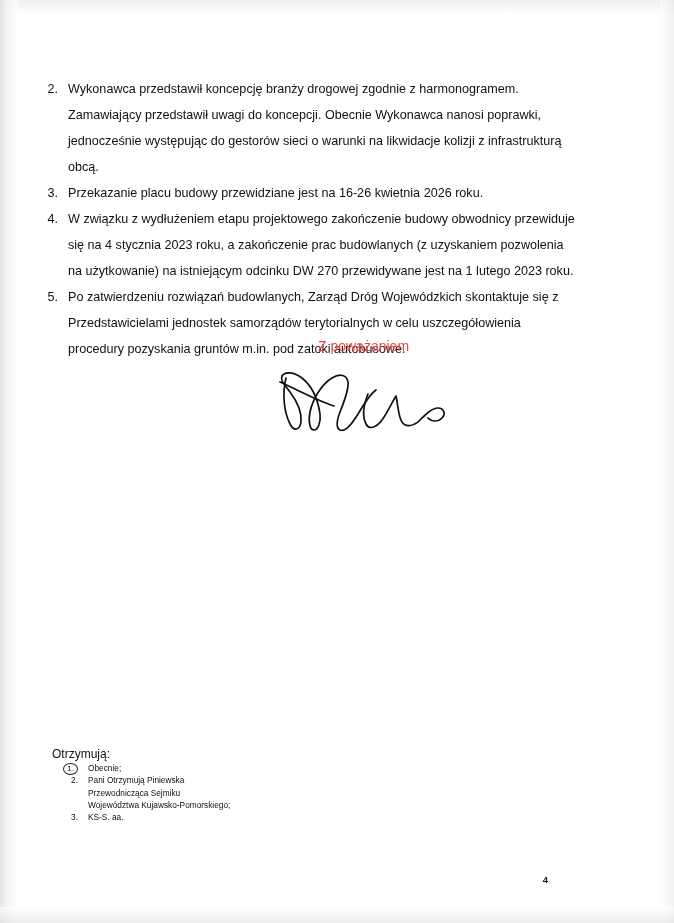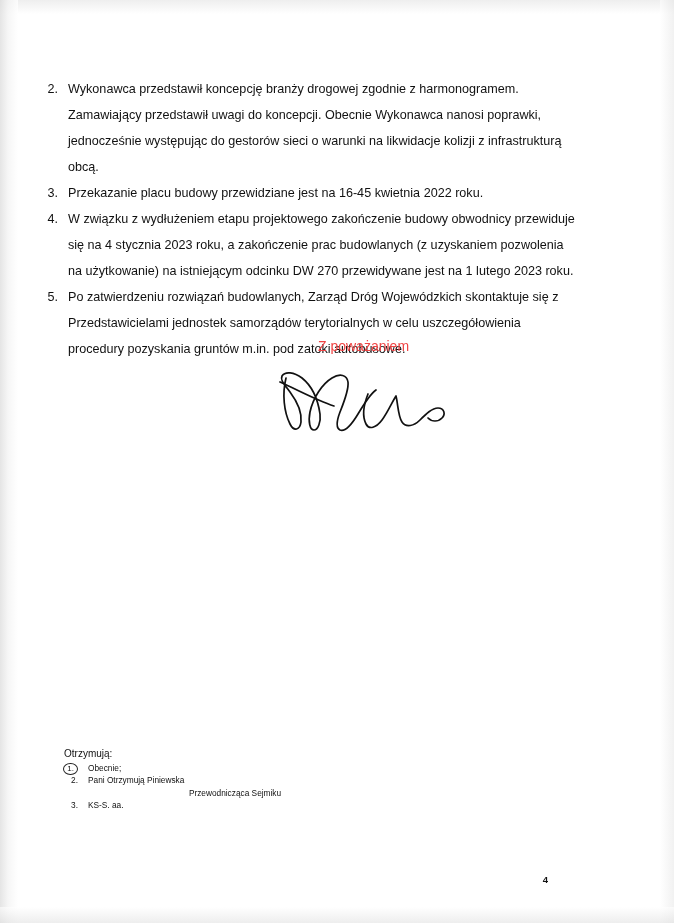--- a/index.html
+++ b/index.html
@@ -98,43 +98,42 @@
     position: absolute;
     left: 52px;
     top: 748px;
     width: 330px;
     color: #111111;
     font-size: 8.3px;
     line-height: 12.2px;
   }
   .recipients .heading {
     margin-bottom: 2px;
-    margin-left: 12px;
-    font-size: 10px;
+    margin-left: 0px;
+    font-size: 12px;
   }
   .recipients ol {
     list-style: none;
     margin: 0;
     padding: 0;
   }
   .recipients ol > li {
     position: relative;
     padding-left: 36px;
     margin-bottom: 0;
   }
   .recipients ol > li .rnum {
     position: absolute;
     left: 10px;
     top: 0;
     width: 16px;
     text-align: right;
   }
   .recipients .sub {
     display: block;
-    text-align: center;
   }
   .circle-num {
     display: inline-block;
     border: 1px solid #222;
     border-radius: 50%;
     padding: 0 3px;
     line-height: 10px;
     font-size: 8px;
   }
 
@@ -158,21 +157,21 @@
   <div class="scan-edge-bottom"></div>
 
   <div class="body-text">
     <ol class="numbered">
       <li>
         <span class="num">2.</span>
         <span class="txt">Wykonawca przedstawił koncepcję branży drogowej zgodnie z harmonogramem. Zamawiający przedstawił uwagi do koncepcji. Obecnie Wykonawca nanosi poprawki, jednocześnie występując do gestorów sieci o warunki na likwidacje kolizji z infrastrukturą obcą.</span>
       </li>
       <li>
         <span class="num">3.</span>
-        <span class="txt">Przekazanie placu budowy przewidziane jest na 16-45 kwietnia 2022 roku.</span>
+        <span class="txt">Przekazanie placu budowy przewidziane jest na 16-26 kwietnia 2026 roku.</span>
       </li>
       <li>
         <span class="num">4.</span>
         <span class="txt">W związku z wydłużeniem etapu projektowego zakończenie budowy obwodnicy przewiduje się na 4 stycznia 2023 roku, a zakończenie prac budowlanych (z uzyskaniem pozwolenia na użytkowanie) na istniejącym odcinku DW 270 przewidywane jest na 1 lutego 2023 roku.</span>
       </li>
       <li>
         <span class="num">5.</span>
         <span class="txt">Po zatwierdzeniu rozwiązań budowlanych, Zarząd Dróg Wojewódzkich skontaktuje się z Przedstawicielami jednostek samorządów terytorialnych w celu uszczegółowienia procedury pozyskania gruntów m.in. pod zatoki autobusowe.</span>
       </li>
     </ol>
@@ -194,20 +193,21 @@
     <div class="heading">Otrzymują:</div>
     <ol>
       <li>
         <span class="rnum"><span class="circle-num">1.</span></span>
         <span>Obecnie;</span>
       </li>
       <li>
         <span class="rnum">2.</span>
         <span>Pani Otrzymują Piniewska</span>
         <span class="sub">Przewodnicząca Sejmiku</span>
+        <span class="sub">Województwa Kujawsko-Pomorskiego;</span>
       </li>
       <li>
         <span class="rnum">3.</span>
         <span>KS-S. aa.</span>
       </li>
     </ol>
   </div>
 
   <div class="page-number">4</div>
 

